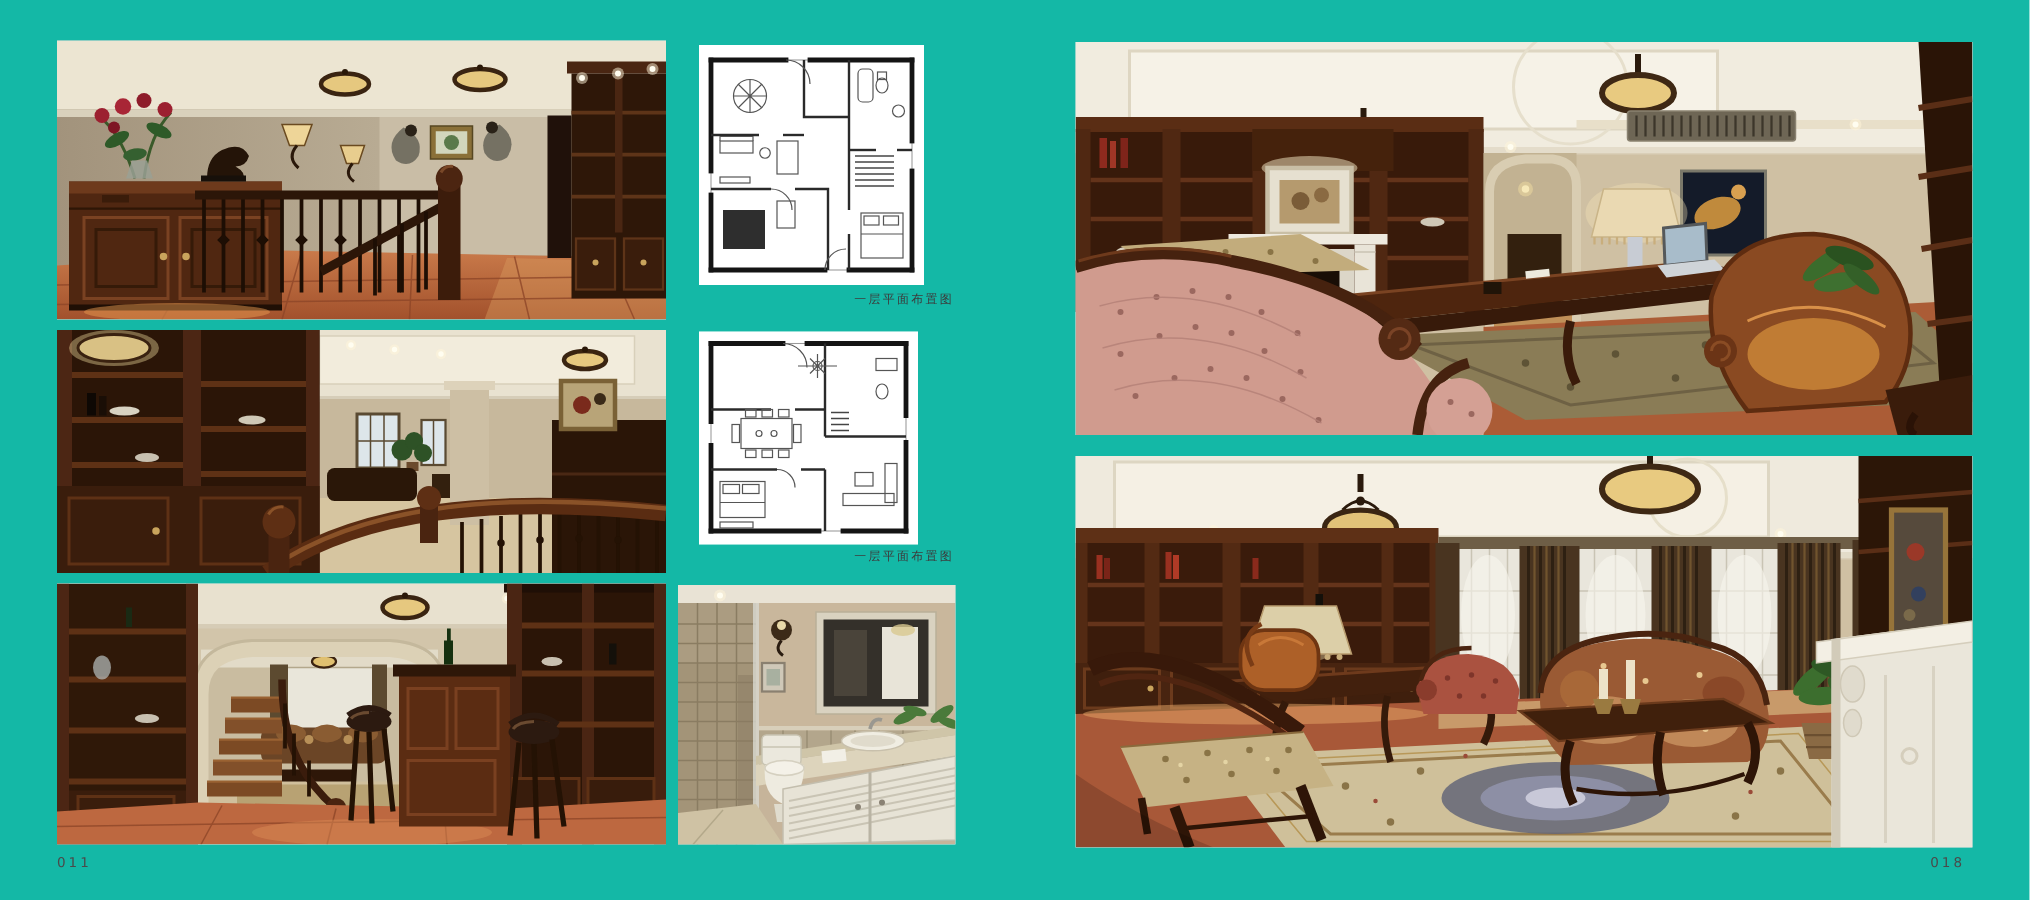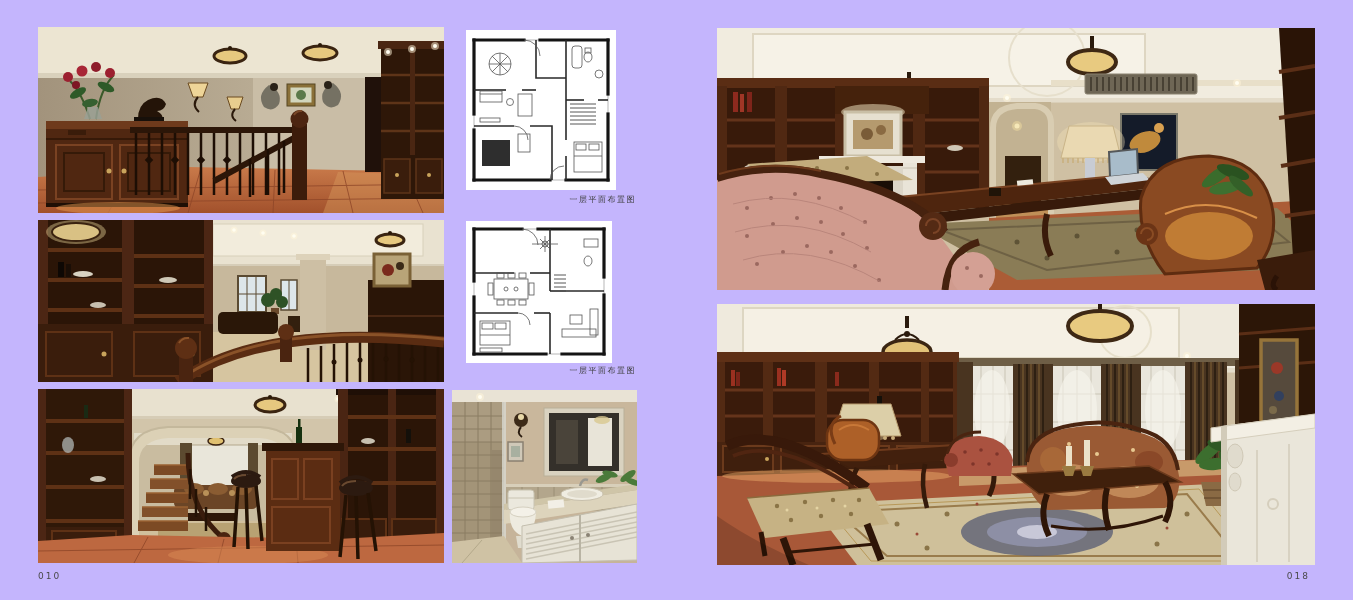--- a/index.html
+++ b/index.html
@@ -1,17 +1,17 @@
 <!DOCTYPE html>
 <html><head>
 <meta charset="utf-8">
 <style>
   html,body{margin:0;padding:0;background:#ffffff;}
   body{width:1353px;height:600px;position:relative;font-family:"DejaVu Sans","Liberation Sans",sans-serif;overflow:hidden;}
-  .spread{position:absolute;inset:0;background:#c4b5fd;}
+  .spread{position:absolute;inset:0;background:#14b8a6;}
   figure{margin:0;position:absolute;overflow:hidden;background:#eee;}
   figure svg{display:block;width:100%;height:100%;}
   .caption{position:absolute;left:466px;width:170px;text-align:right;font-size:8px;letter-spacing:1.5px;color:#3c3c3c;}
   .pagenum{position:absolute;font-size:9px;letter-spacing:2px;color:#4a4a4a;top:571px;}
   .pagenum.left{left:38px;}
   .pagenum.right{left:1160px;width:150px;text-align:right;}
   .plan{background:#fff;}
   
   .lampdome{fill:#e6c87f;stroke:#3a2411;stroke-width:3;}
   .knob{fill:#c9a45c;}
@@ -583,21 +583,21 @@
           </g>
           <path d="M128,125 L128,172" stroke="#b9b4a4" stroke-width="2"></path>
           <circle cx="120" cy="148" r="2" fill="#8a8274"></circle>
             <circle cx="136" cy="145" r="2" fill="#8a8274"></circle>
         </g>
         <path d="M0,173 L0,152 L52,146 L70,173 Z" fill="#cfc2a4"></path>
         <path d="M10,173 L30,150" stroke="#b3a88a" stroke-width="1"></path>
       </svg>
     </figure>
 
-    <div class="pagenum left">010</div>
+    <div class="pagenum left">011</div>
   </section>
 
   <section>
 
     <figure style="left:717px;top:28px;width:598px;height:262px">
       <svg viewBox="0 0 598 262" preserveAspectRatio="none">
         <rect width="598" height="262" fill="#cfc0a3"></rect>
         <g>
           <rect width="598" height="74" fill="#f1ecdf"></rect>
           <rect x="36" y="6" width="392" height="52" fill="#f6f2e7" stroke="#ded6c2" stroke-width="2"></rect>

